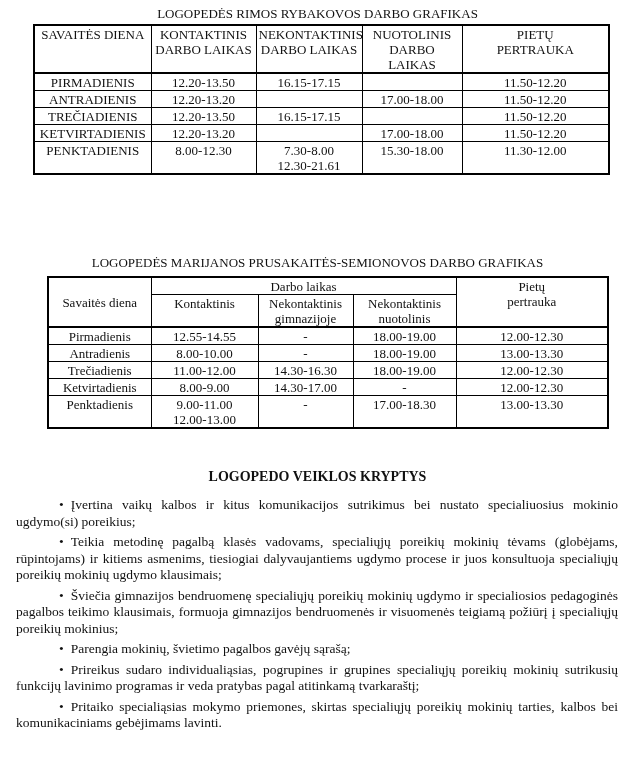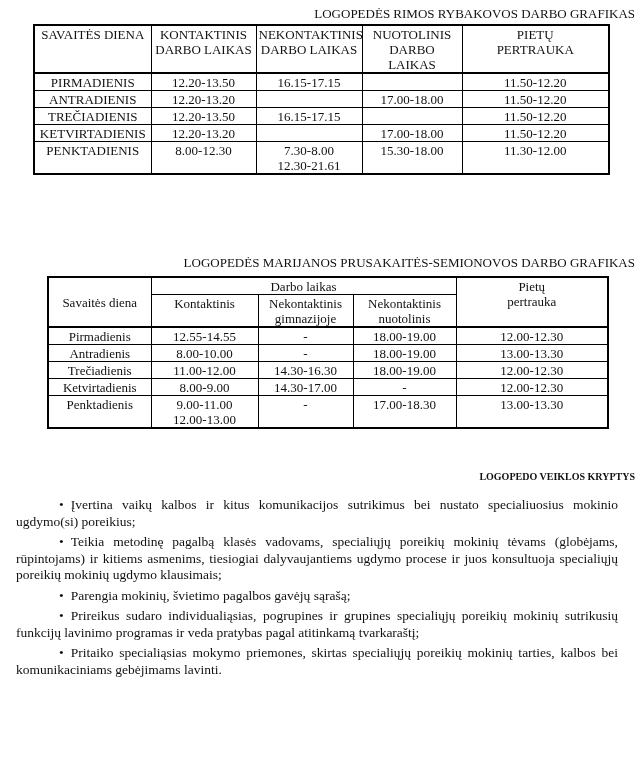--- a/index.html
+++ b/index.html
@@ -5,30 +5,30 @@
   html,body { margin:0; padding:0; background:#fff; }
   .page {
     position:relative;
     width:635px; height:763px;
     background:#fff;
     color:#111;
     font-family:"Liberation Serif", serif;
     overflow:hidden;
   }
   .doc-title {
-    text-align:right;
+    text-align:center;
     font-size:13px;
     line-height:16px;
     white-space:pre-line;
     color:#111;
     font-family:Liberation Serif, serif;
   }
   .t1-title { padding-top:6px; }
   .t2-title { margin-top:80px; }
-  .k-title  { margin-top:40px; font-weight:bold; font-size:10px; }
+  .k-title  { margin-top:40px; font-weight:bold; font-size:14px; }
 
   table {
     border-collapse:collapse;
     table-layout:fixed;
     border:2px solid #000;
   }
   th, td {
     border:1px solid #000;
     font-weight:normal;
     font-size:13px;
@@ -206,18 +206,19 @@
         <td>13.00-13.30</td>
       </tr>
     </tbody>
   </table>
 
   <div class="doc-title k-title">LOGOPEDO VEIKLOS KRYPTYS</div>
 
   <div class="activities">
     <p><span class="bullet">•</span><span>Įvertina vaikų kalbos ir kitus komunikacijos sutrikimus bei nustato specialiuosius mokinio ugdymo(si) poreikius;</span></p>
     <p><span class="bullet">•</span><span>Teikia metodinę pagalbą klasės vadovams, specialiųjų poreikių mokinių tėvams (globėjams, rūpintojams) ir kitiems asmenims, tiesiogiai dalyvaujantiems ugdymo procese ir juos konsultuoja specialiųjų poreikių mokinių ugdymo klausimais;</span></p>
+    <p><span class="bullet">•</span><span>Šviečia gimnazijos bendruomenę specialiųjų poreikių mokinių ugdymo ir specialiosios pedagoginės pagalbos teikimo klausimais, formuoja gimnazijos bendruomenės ir visuomenės teigiamą požiūrį į specialiųjų poreikių mokinius;</span></p>
     <p><span class="bullet">•</span><span>Parengia mokinių, švietimo pagalbos gavėjų sąrašą;</span></p>
     <p><span class="bullet">•</span><span>Prireikus sudaro individualiąsias, pogrupines ir grupines specialiųjų poreikių mokinių sutrikusių funkcijų lavinimo programas ir veda pratybas pagal atitinkamą tvarkaraštį;</span></p>
     <p><span class="bullet">•</span><span>Pritaiko specialiąsias mokymo priemones, skirtas specialiųjų poreikių mokinių tarties, kalbos bei komunikaciniams gebėjimams lavinti.</span></p>
   </div>
 
 </div>
 
 </body></html>

